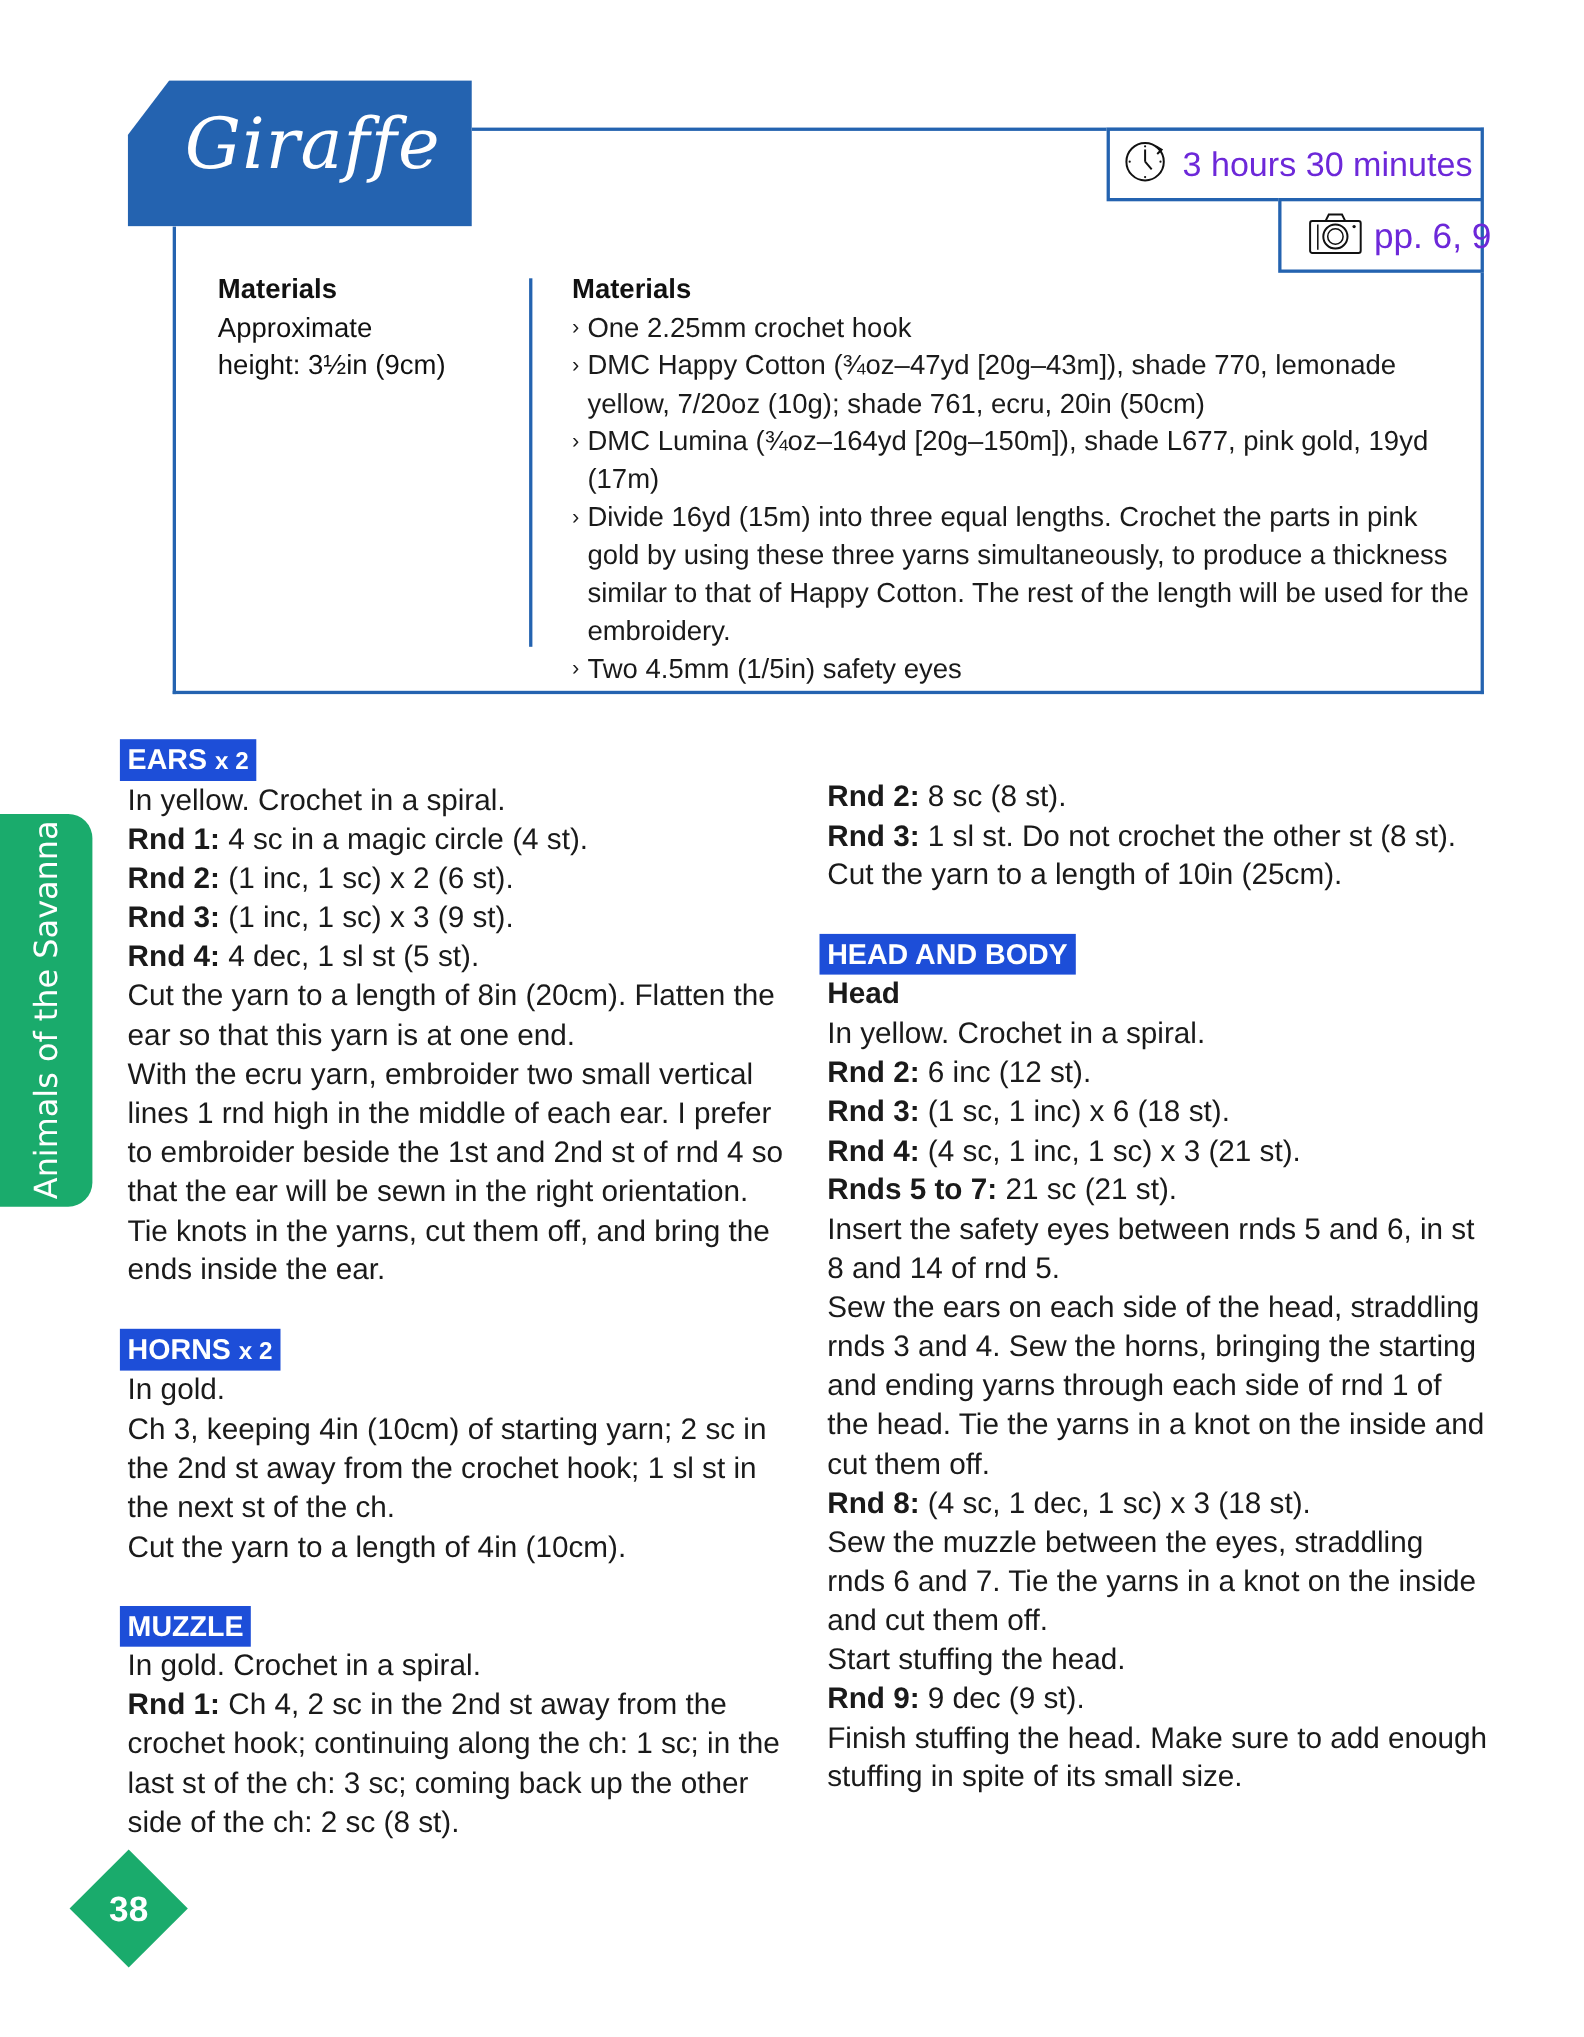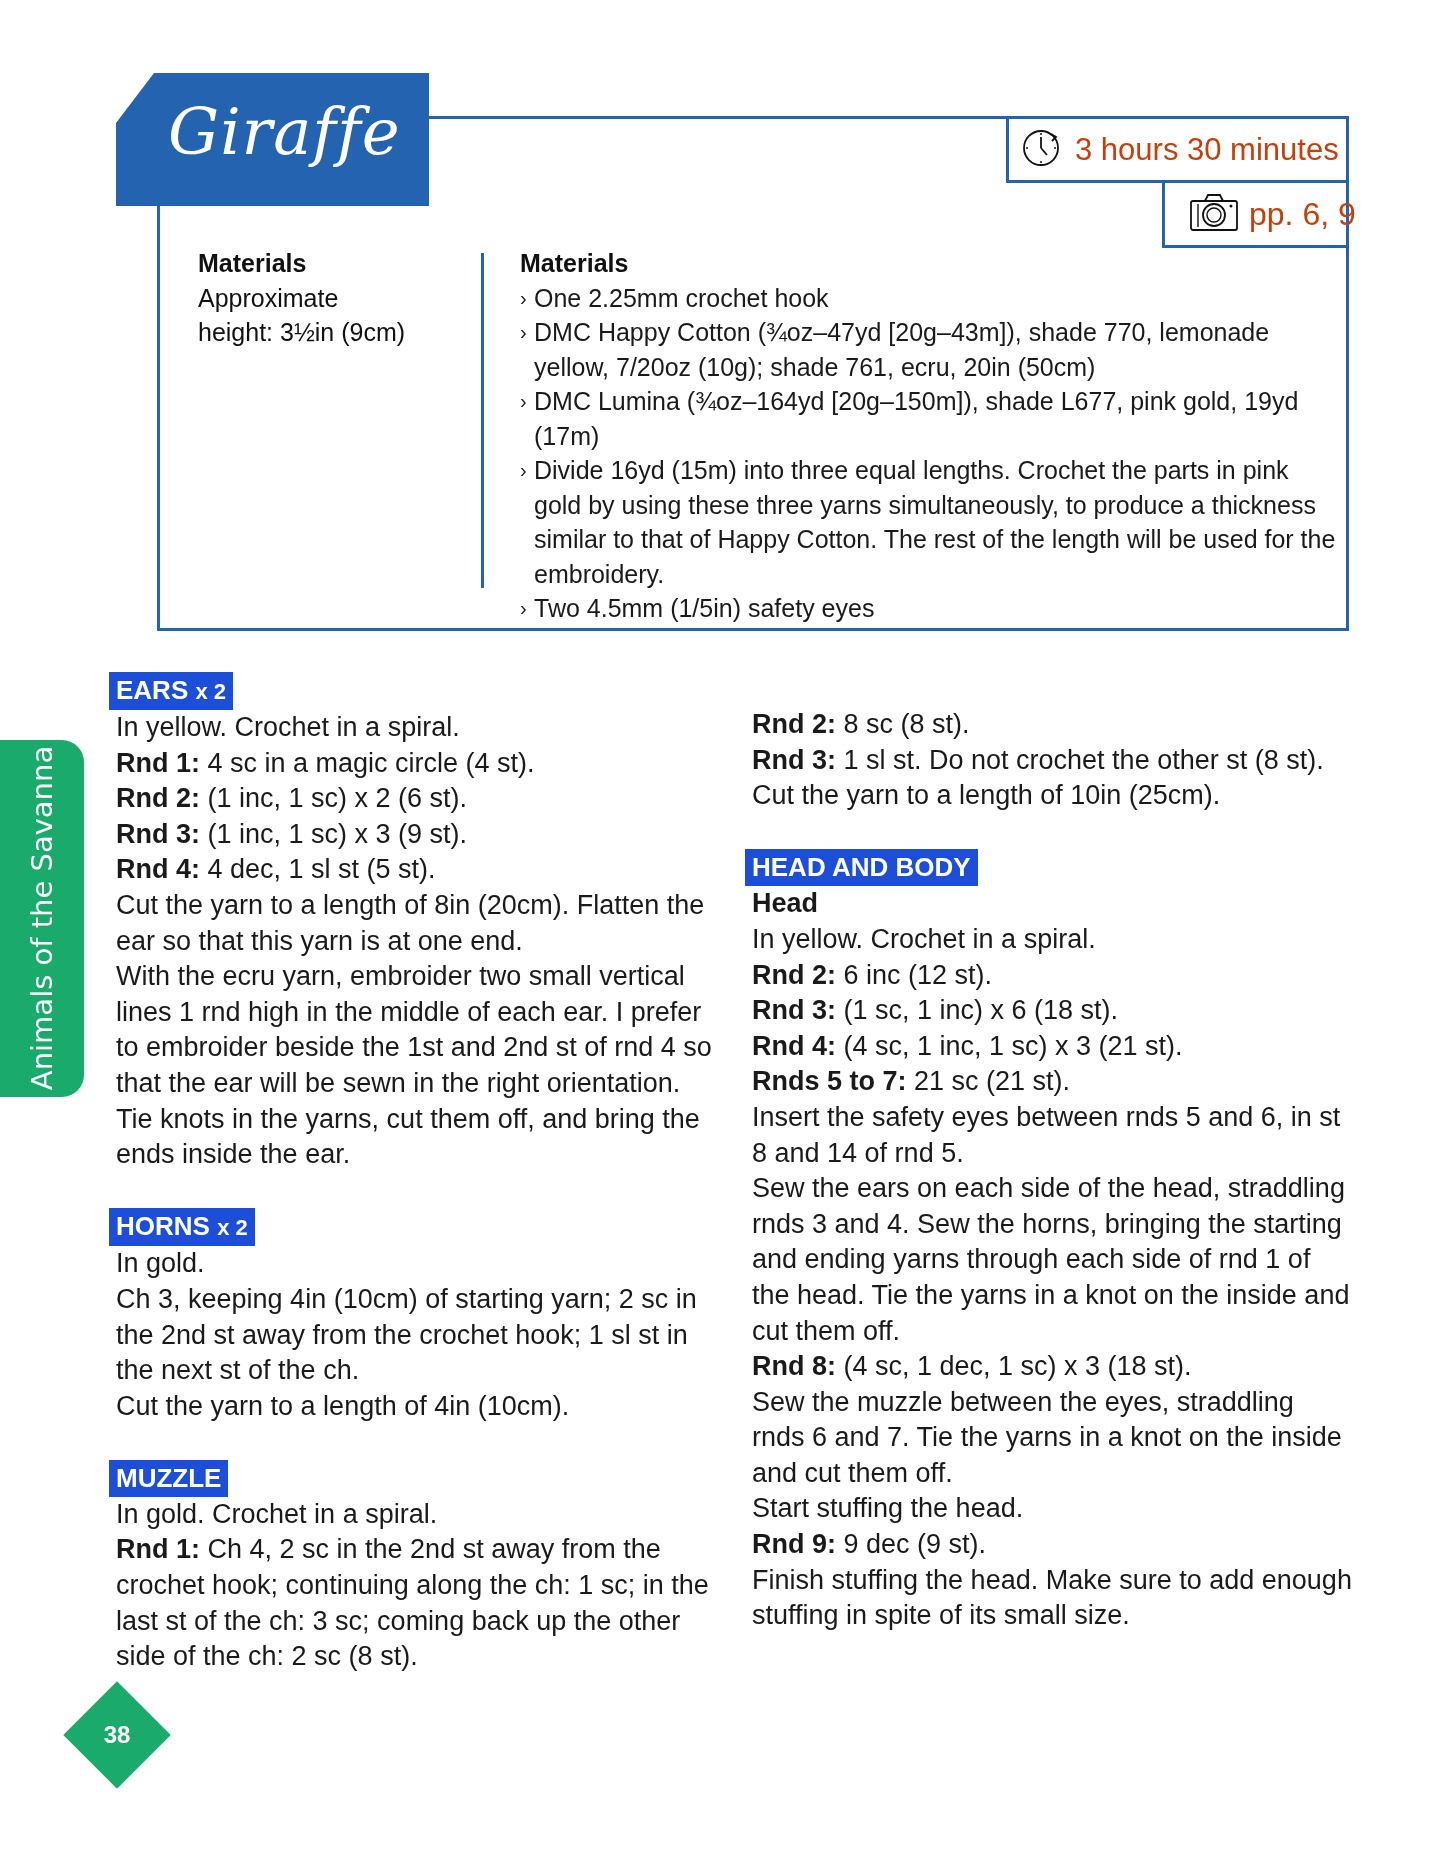--- a/index.html
+++ b/index.html
@@ -15,21 +15,21 @@
 
   
   .hline { position: absolute; height: 3px; background: #2463b0; }
   .vline { position: absolute; width: 3px; background: #2463b0; }
 
   
   .badge { position: absolute; border: 3px solid #2463b0; background: #fff;
     display: flex; align-items: center; box-sizing: border-box; }
   #time-badge { left: 1006px; top: 116px; width: 343px; height: 67px; padding-left: 12px; }
   #photo-badge { left: 1162px; top: 180px; width: 187px; height: 68px; padding-left: 24px; }
-  .badge-text { font-size: 31px; color: #c2410c; margin-left: 14px; white-space: nowrap; }
+  .badge-text { font-size: 31px; color: #6d28d9; margin-left: 14px; white-space: nowrap; }
   #photo-badge .badge-text { font-size: 32px; margin-left: 10px; }
 
   
   .info-head { font-weight: bold; font-size: 25px; color: #111; }
   .info-text { font-size: 25px; color: #111; line-height: 34.5px; }
   #dims { left: 198px; top: 246px; width: 260px; }
   #materials { left: 520px; top: 246px; width: 820px; }
   #materials ul { list-style: none; margin: 0; padding: 0; }
   #materials li { position: relative; padding-left: 14px; font-size: 25px; line-height: 34.5px; }
   #materials li .bullet { position: absolute; left: 0; top: 0; font-size: 20px; }
@@ -50,21 +50,21 @@
   .sec-label .x { font-size: 22px; }
   .para { margin: 0; }
   .para b { font-weight: bold; }
   .gap { height: 35.6px; }
   .sub-head { font-weight: bold; }
 
   
   #page-diamond { left: 79px; top: 1697px; width: 76px; height: 76px; background: #1aab6c;
     transform: rotate(45deg); }
   #page-num { left: 71px; top: 1710px; width: 92px; text-align: center; color: #fff; font-weight: bold;
-    font-size: 24px; line-height: 50px; }
+    font-size: 32px; line-height: 50px; }
 </style>
 </head>
 <body>
 
 <div id="title-block" class="abs"></div>
 <div id="title-text" class="abs">Giraffe</div>
 
 <div class="hline" style="left:429px; top:116px; width:920px;"></div>
 <div class="vline" style="left:1346px; top:116px; height:515px;"></div>
 <div class="hline" style="left:157px; top:628px; width:1192px;"></div>

